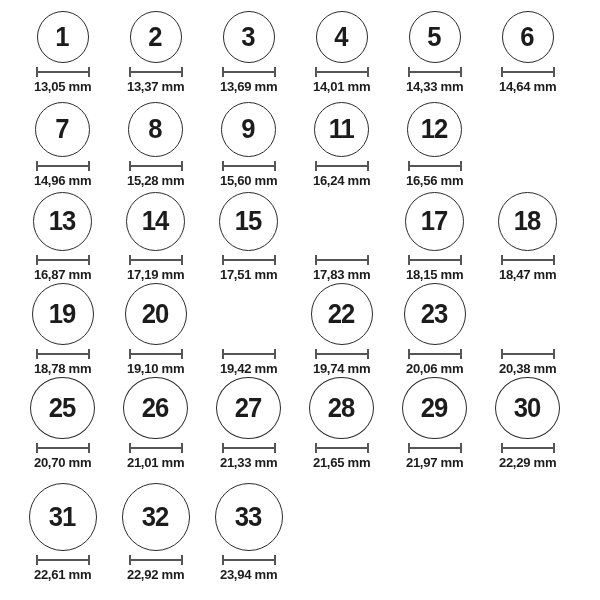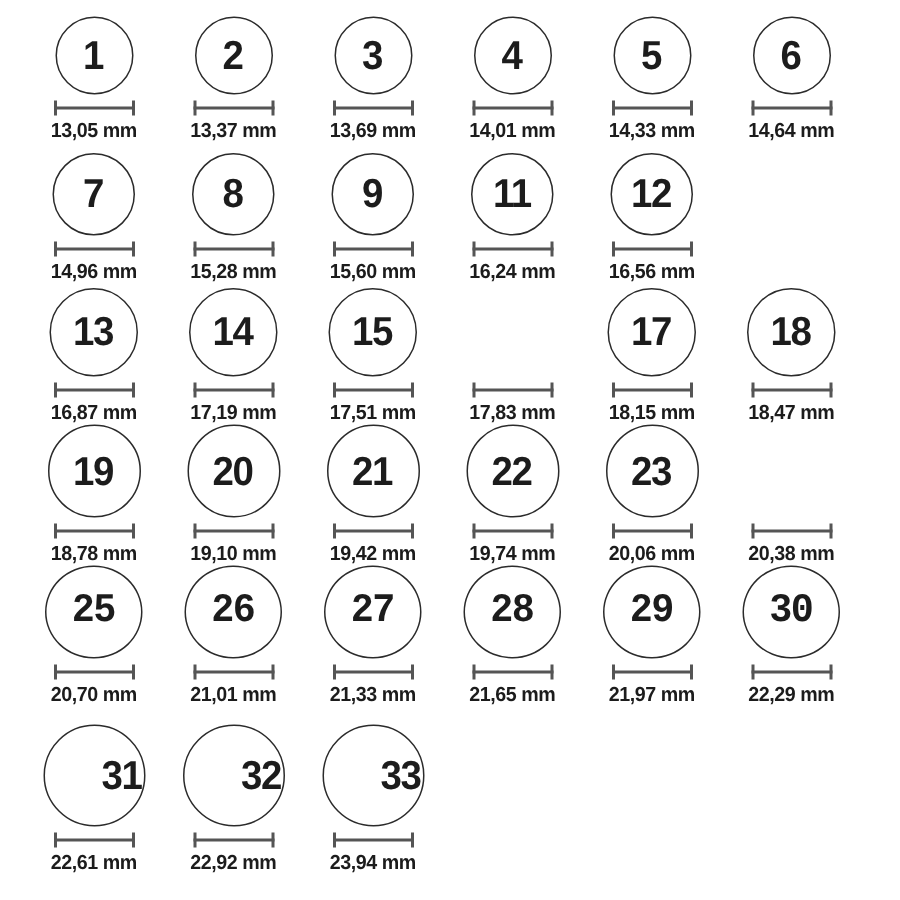--- a/index.html
+++ b/index.html
@@ -42,22 +42,22 @@
     background: #ffffff;
     display: flex;
     align-items: center;
     justify-content: center;
     box-sizing: border-box;
   }
   .row-1 .circle { width: 52px; height: 52px; }
   .row-2 .circle { width: 55px; height: 55px; }
   .row-3 .circle { width: 59px; height: 59px; }
   .row-4 .circle { width: 62px; height: 62px; }
-  .row-5 .circle { width: 65px; height: 65px; font-family: Liberation Mono, monospace; }
-  .row-6 .circle { width: 68px; height: 68px; justify-content: flex-end; }
+  .row-5 .circle { width: 65px; height: 65px; }
+  .row-6 .circle { width: 68px; height: 68px; }
   .num {
     font-size: 27px;
     font-weight: 700;
     color: var(--text, #1c1c1c);
     letter-spacing: -1px;
     display: inline-block;
     transform: scaleX(0.95);
     line-height: 1;
   }
   .dim {
@@ -307,23 +307,20 @@
       <span class="num">20</span>
     </div>
     <div class="dim">
       <span class="tick tick-left"></span>
       <span class="dim-bar"></span>
       <span class="tick tick-right"></span>
     </div>
     <div class="label">19,10 mm</div>
   </div>
       <div class="cell">
-    <div class="circle">
-      <span class="num">21</span>
-    </div>
     <div class="dim">
       <span class="tick tick-left"></span>
       <span class="dim-bar"></span>
       <span class="tick tick-right"></span>
     </div>
     <div class="label">19,42 mm</div>
   </div>
       <div class="cell">
     <div class="circle">
       <span class="num">22</span>

